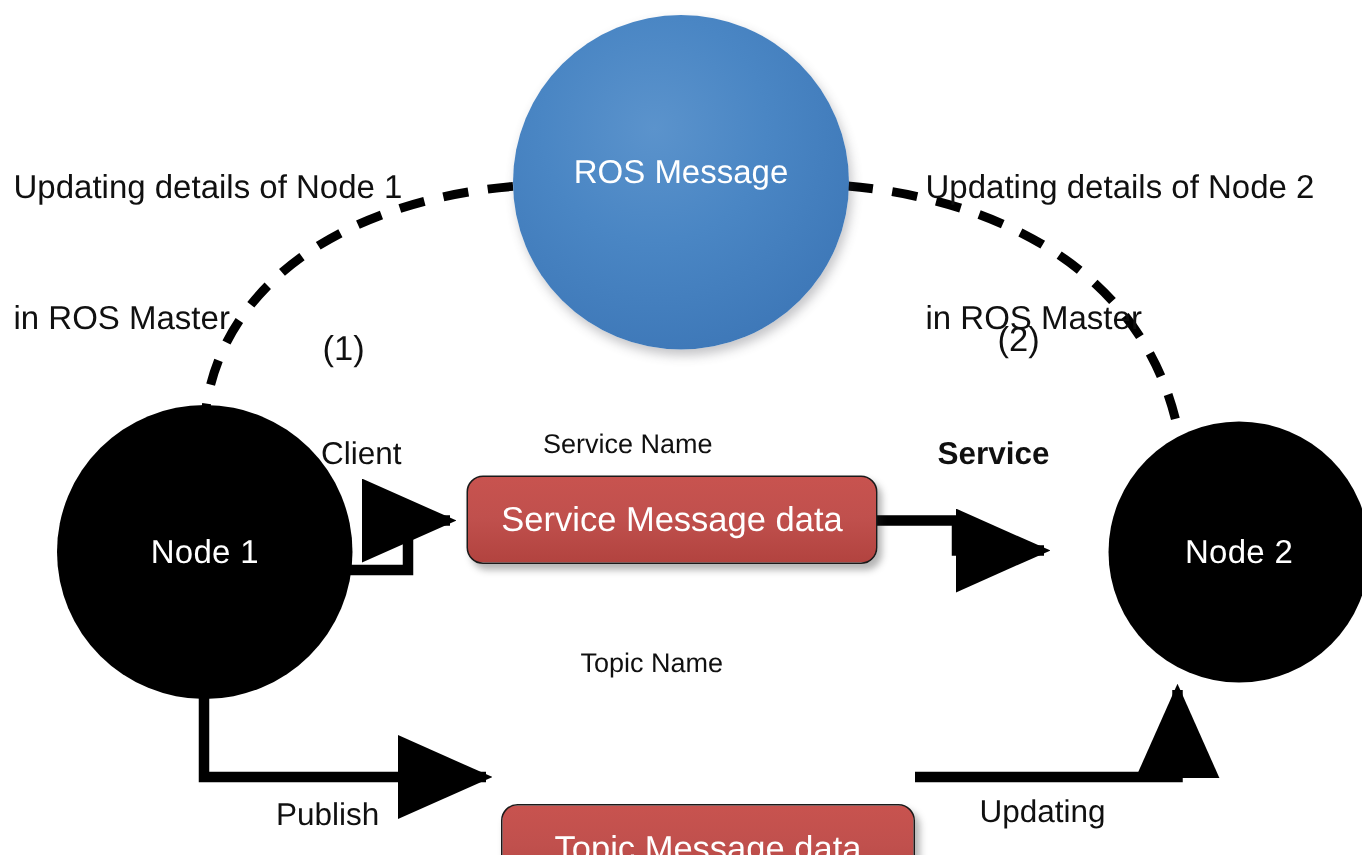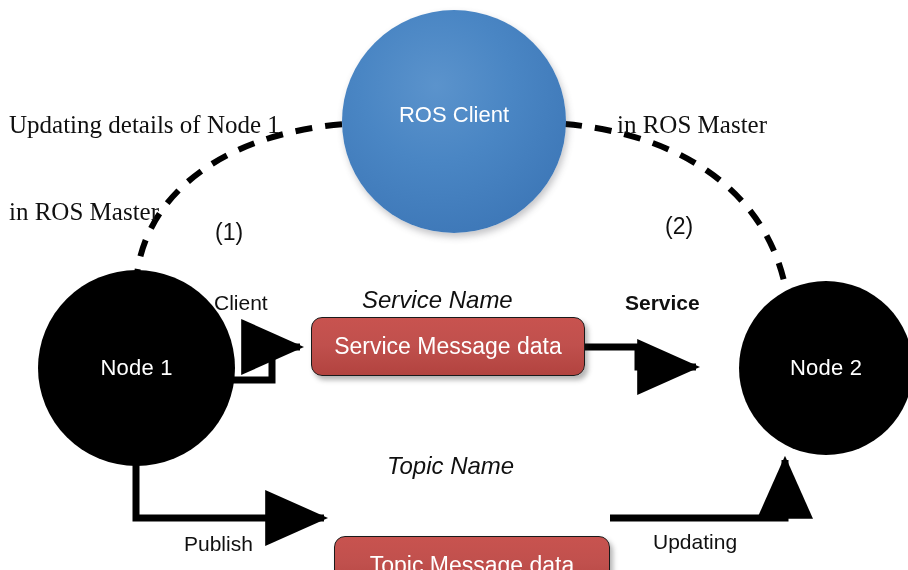--- a/index.html
+++ b/index.html
@@ -73,33 +73,31 @@
     font-family: "Liberation Sans", sans-serif;
     white-space: nowrap;
   }
   .plain-text {
     position: absolute;
     color: #101010;
     font-family: "Liberation Sans", sans-serif;
     white-space: pre;
   }
   .note {
-    font-size: 25px;
+    font-size: 22px;
     line-height: 29px;
-    font-family: Liberation Serif, serif;
   }
   .small-label {
     font-size: 21px;
   }
   .step-label {
     font-size: 23px;
   }
   .cap-label {
-    font-size: 24px;
-    font-style: italic;
+    font-size: 18px;
   }
 </style>
 </head>
 <body>
 
 <div id="diagram">
 
   <svg class="svg-layer" viewBox="0 0 908 570" xmlns="http://www.w3.org/2000/svg">
     <defs>
       <marker id="arrowhead" markerWidth="9" markerHeight="8" refX="8.4" refY="4" orient="auto" markerUnits="strokeWidth">
@@ -114,21 +112,21 @@
     <path d="M214,380 L272,380 L272,347 L300,347" fill="none" stroke="#000000" stroke-width="7" stroke-linejoin="miter" marker-end="url(#arrowhead)"></path>
 
     <path d="M584,347 L638,347 L638,367 L696,367" fill="none" stroke="#000000" stroke-width="7" stroke-linejoin="miter" marker-end="url(#arrowhead)"></path>
 
     <path d="M136,460 L136,518 L324,518" fill="none" stroke="#000000" stroke-width="7" stroke-linejoin="miter" marker-end="url(#arrowhead)"></path>
 
     <path d="M610,518 L785,518 L785,460" fill="none" stroke="#000000" stroke-width="7" stroke-linejoin="miter" marker-end="url(#arrowhead)"></path>
   </svg>
 
   <div class="master-circle">
-    <span class="master-label">ROS Client</span>
+    <span class="master-label">ROS Message</span>
   </div>
 
   <div class="node-circle" style="left:38px; top:270px; width:197px; height:196px;">
     <span class="node-label">Node 1</span>
   </div>
 
   <div class="node-circle" style="left:739px; top:281px; width:174px; height:174px;">
     <span class="node-label">Node 2</span>
   </div>
 
@@ -139,27 +137,28 @@
   <div class="msg-box" style="left:334px; top:490px; width:274px; height:56px;margin-top:46px;">
     <span class="msg-label">Topic Message data</span>
   </div>
 
   <div class="plain-text note" style="left:9px; top:52px;">
     <div>Updating details of Node 1</div>
     <div>in ROS Master</div>
   </div>
 
   <div class="plain-text note" style="left:617px; top:52px;">
+    <div>Updating details of Node 2</div>
     <div>in ROS Master</div>
   </div>
 
   <div class="plain-text step-label" style="left:215px; top:219px;">(1)</div>
   <div class="plain-text step-label" style="left:665px; top:213px;">(2)</div>
 
   <div class="plain-text small-label" style="left:214px; top:291px;">Client</div>
   <div class="plain-text small-label" style="left:625px; top:291px;font-weight:bold;">Service</div>
   <div class="plain-text cap-label" style="left:362px; top:286px;">Service Name</div>
 
-  <div class="plain-text cap-label" style="left:387px; top:452px;text-align:center;">Topic Name</div>
+  <div class="plain-text cap-label" style="left:387px; top:432px;text-align:center;">Topic Name</div>
   <div class="plain-text small-label" style="left:184px; top:532px;">Publish</div>
   <div class="plain-text small-label" style="left:653px; top:530px;">Updating</div>
 
 </div>
 
 </body></html>

